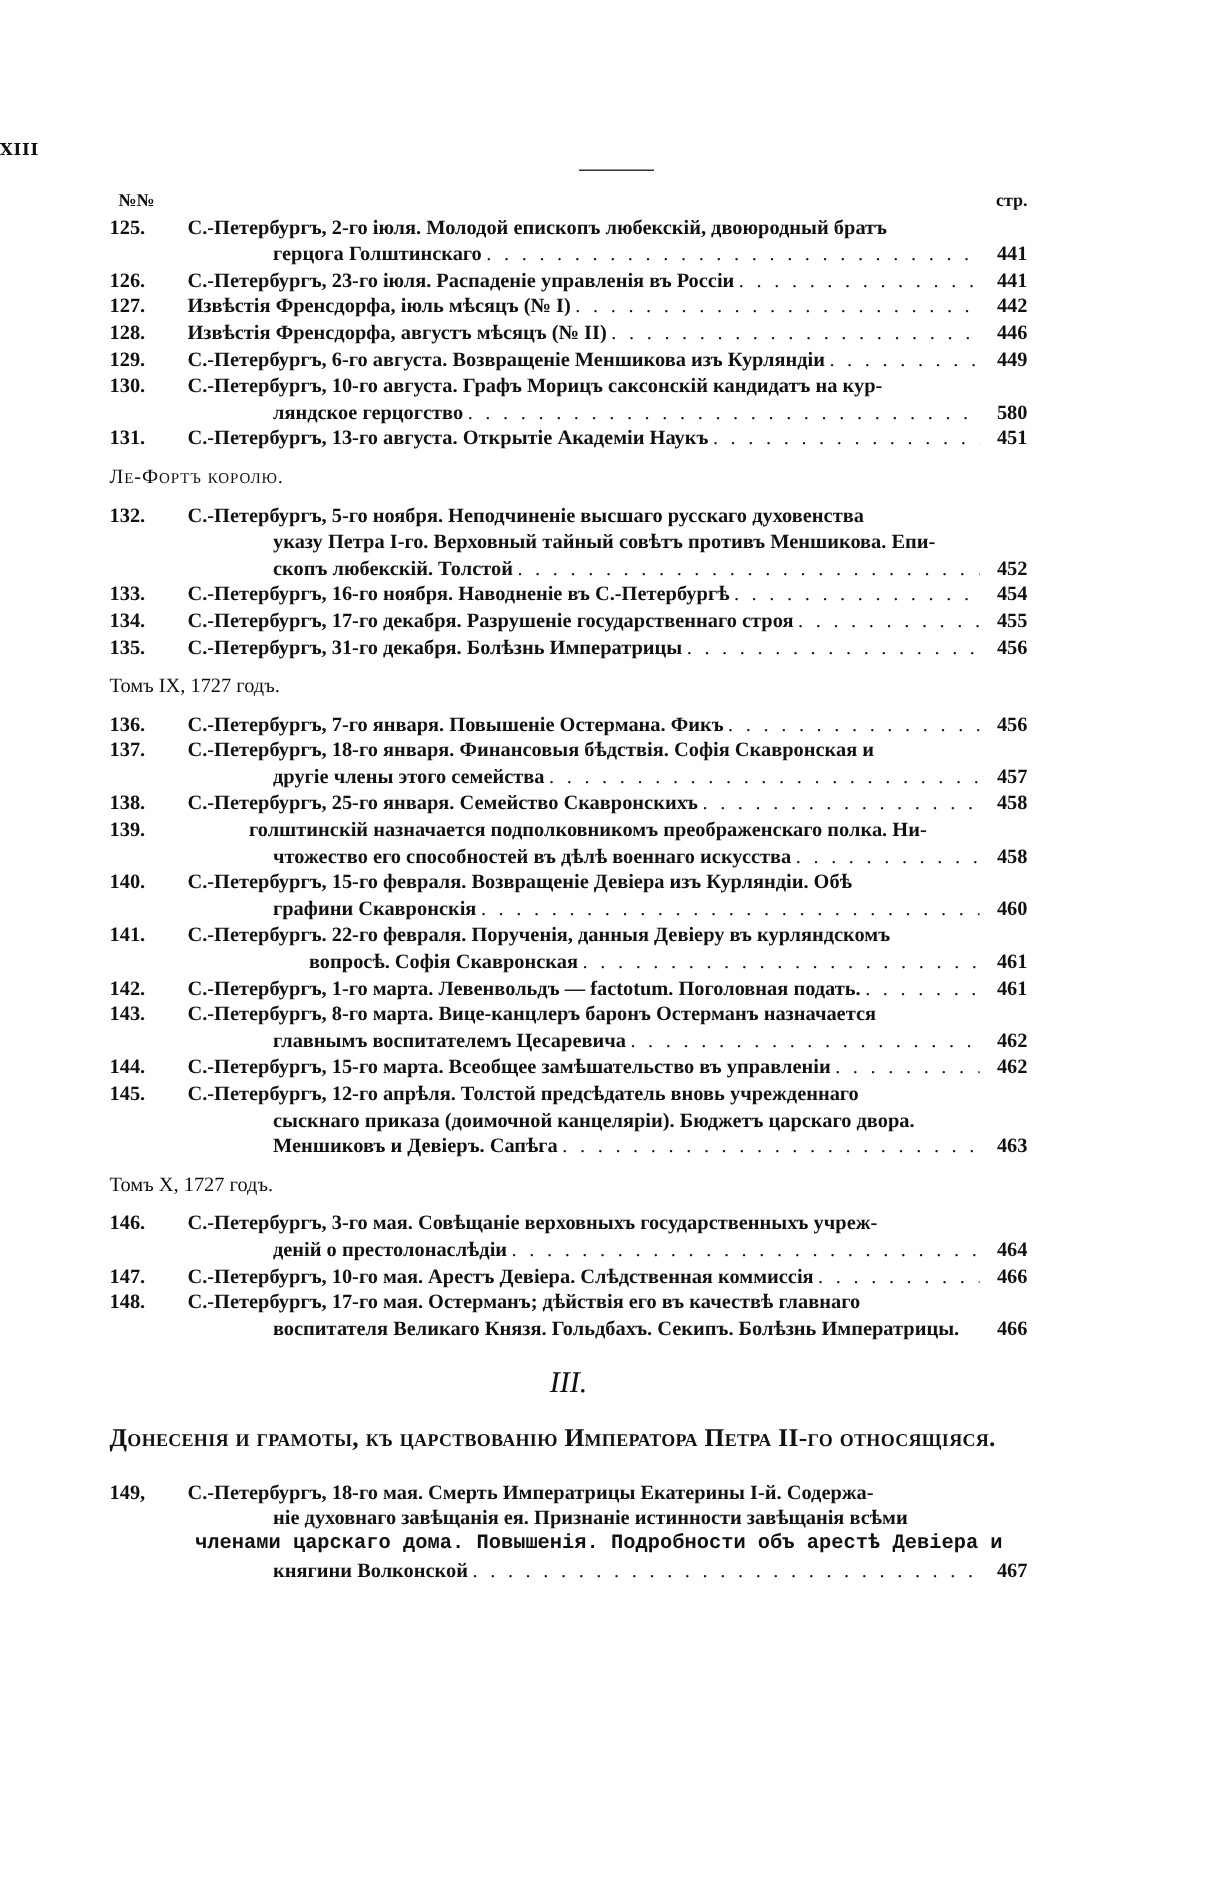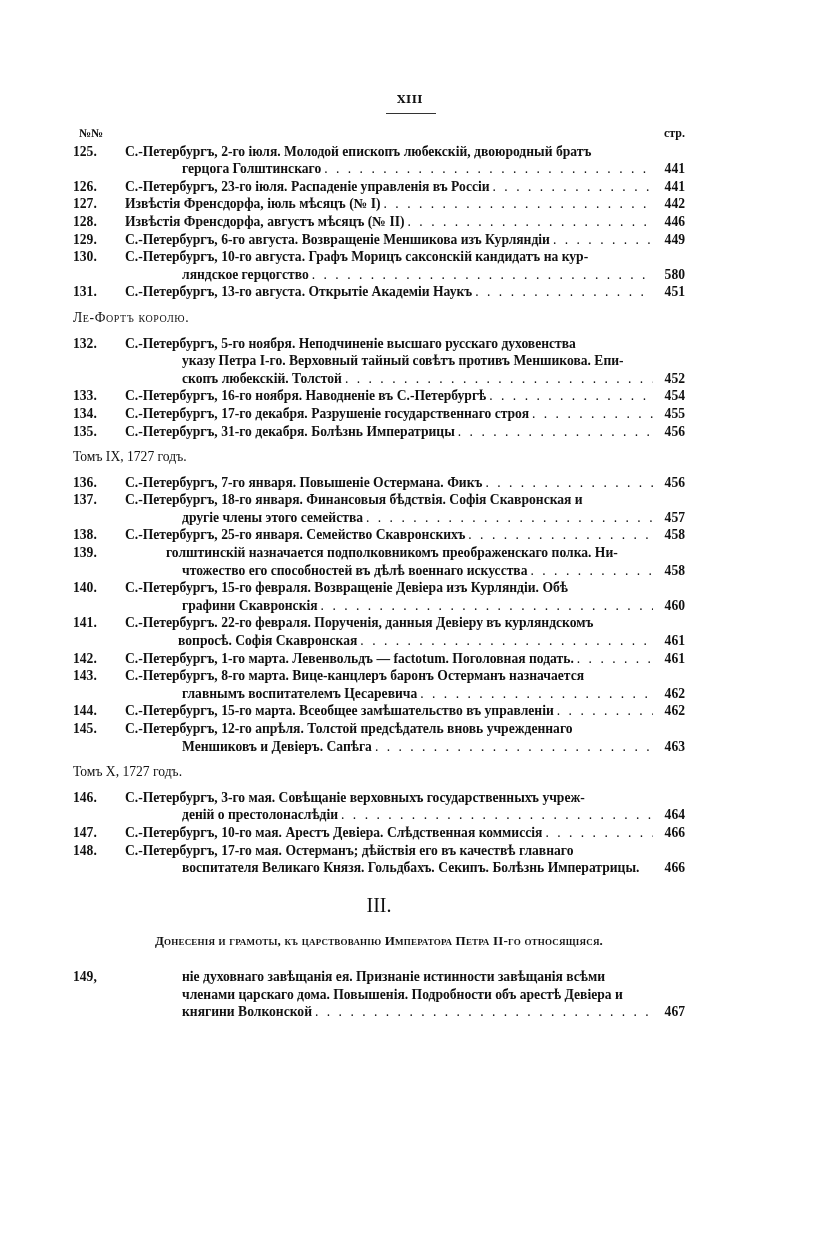--- a/index.html
+++ b/index.html
@@ -2,21 +2,21 @@
 <html><head>
 <meta charset="utf-8">
 <style>
   html, body { margin: 0; padding: 0; background: #ffffff; }
   body {
     width: 820px; height: 1256px; position: relative; overflow: hidden;
     font-family: "DejaVu Serif", "Liberation Serif", serif;
     color: #111;
   }
   .page-num {
-    position: absolute; top: 93px; left: 0; width: 820px; text-align: center;
+    position: absolute; top: 93px; left: 0; width: 820px; 
     font-size: 11px; font-weight: bold; letter-spacing: 0.5px;
   }
   .page-rule {
     position: absolute; top: 113px; left: 386px; width: 50px; height: 1px; background: #333;
   }
   .toc {
     position: absolute; left: 73px; top: 125px; width: 612px;
     font-size: 13.6px; line-height: 17.6px; font-weight: bold;
     font-family: "Liberation Serif", "DejaVu Serif", serif;
   }
@@ -33,24 +33,24 @@
     flex: 1 1 auto; overflow: hidden; white-space: nowrap; font-weight: normal;
     letter-spacing: 2.5px; padding-left: 3px;
   }
   .entry .line.last .pg { flex: 0 0 auto; padding-left: 6px; text-align: right; width: 26px; }
   .section {
     padding-top: 8px; padding-bottom: 8px;
     font-weight: normal; font-size: 13.6px;
   }
   .section.sc { font-variant: small-caps; letter-spacing: 0.6px; }
   .roman {
-    text-align: center; font-size: 20px; font-weight: normal; padding-top: 20px; padding-bottom: 18px;
+    text-align: center; font-size: 20px; font-weight: normal; padding-top: 20px; padding-bottom: 18px; font-style: italic;
   }
   .part-title {
-    text-align: center; font-size: 13px; font-variant: small-caps; letter-spacing: 0.2px;
+    text-align: left; font-size: 17px; font-variant: small-caps; letter-spacing: 0.2px;
     padding-bottom: 18px; font-weight: bold;
   }
 </style>
 </head>
 <body>
 
 <div class="page-num">XIII</div>
 <div class="page-rule"></div>
 
 <div class="toc" id="toc">
@@ -224,21 +224,21 @@
           <span class="txt">графини Скавронскія</span>
           <span class="dots"> . . . . . . . . . . . . . . . . . . . . . . . . . . . . . . . . . . . . . . . . . . . . . . . . . . . . . . . . . . . . . . . . . . . . . . . . . .</span>
           <span class="pg">460</span>
         </span>
       </div>
     </div>
     <div class="entry">
       <span class="num">141.</span>
       <div class="body">
         <span class="line">С.-Петербургъ. 22-го февраля. Порученія, данныя Девіеру въ курляндскомъ</span>
-        <span class="line cont last" style="margin-left: 48px; align-items: center;">
+        <span class="line cont last" style="margin-left: 76px; align-items: center;">
           <span class="txt">вопросѣ. Софія Скавронская</span>
           <span class="dots"> . . . . . . . . . . . . . . . . . . . . . . . . . . . . . . . . . . . . . . . . . . . . . . . . . . . . . . . . . . . . . . . . . . . . . . . . . .</span>
           <span class="pg">461</span>
         </span>
       </div>
     </div>
     <div class="entry">
       <span class="num">142.</span>
       <div class="body">
         <span class="line last">
@@ -266,20 +266,21 @@
           <span class="txt">С.-Петербургъ, 15-го марта. Всеобщее замѣшательство въ управленіи</span>
           <span class="dots"> . . . . . . . . . . . . . . . . . . . . . . . . . . . . . . . . . . . . . . . . . . . . . . . . . . . . . . . . . . . . . . . . . . . . . . . . . .</span>
           <span class="pg">462</span>
         </span>
       </div>
     </div>
     <div class="entry">
       <span class="num">145.</span>
       <div class="body">
         <span class="line">С.-Петербургъ, 12-го апрѣля. Толстой предсѣдатель вновь учрежденнаго</span>
+        <span class="line cont" style="margin-left: 52px;">сыскнаго приказа (доимочной канцеляріи). Бюджетъ царскаго двора.</span>
         <span class="line cont last" style="margin-left: 52px;">
           <span class="txt">Меншиковъ и Девіеръ. Сапѣга</span>
           <span class="dots"> . . . . . . . . . . . . . . . . . . . . . . . . . . . . . . . . . . . . . . . . . . . . . . . . . . . . . . . . . . . . . . . . . . . . . . . . . .</span>
           <span class="pg">463</span>
         </span>
       </div>
     </div>
     <div class="section">Томъ X, 1727 годъ.</div>
     <div class="entry">
       <span class="num">146.</span>
@@ -311,22 +312,23 @@
           <span class="dots"></span>
           <span class="pg">466</span>
         </span>
       </div>
     </div>
     <div class="roman">III.</div>
     <div class="part-title">Донесенія и грамоты, къ царствованію Императора Петра II-го относящіяся.</div>
     <div class="entry">
       <span class="num">149,</span>
       <div class="body">
+        <span class="line">С.-Петербургъ, 18-го мая. Смерть Императрицы Екатерины I-й. Содержа-</span>
         <span class="line cont" style="margin-left: 52px;">ніе духовнаго завѣщанія ея. Признаніе истинности завѣщанія всѣми</span>
-        <span class="line cont" style="margin-left: 52px;">членами царскаго дома. Повышенія. Подробности объ арестѣ Девіера и</span>
+        <span class="line cont" style=" font-family: Liberation Mono, monospace;">членами царскаго дома. Повышенія. Подробности объ арестѣ Девіера и</span>
         <span class="line cont last" style="margin-left: 52px;">
           <span class="txt">княгини Волконской</span>
           <span class="dots"> . . . . . . . . . . . . . . . . . . . . . . . . . . . . . . . . . . . . . . . . . . . . . . . . . . . . . . . . . . . . . . . . . . . . . . . . . .</span>
           <span class="pg">467</span>
         </span>
       </div>
     </div>
   </div>
 
 </body></html>

